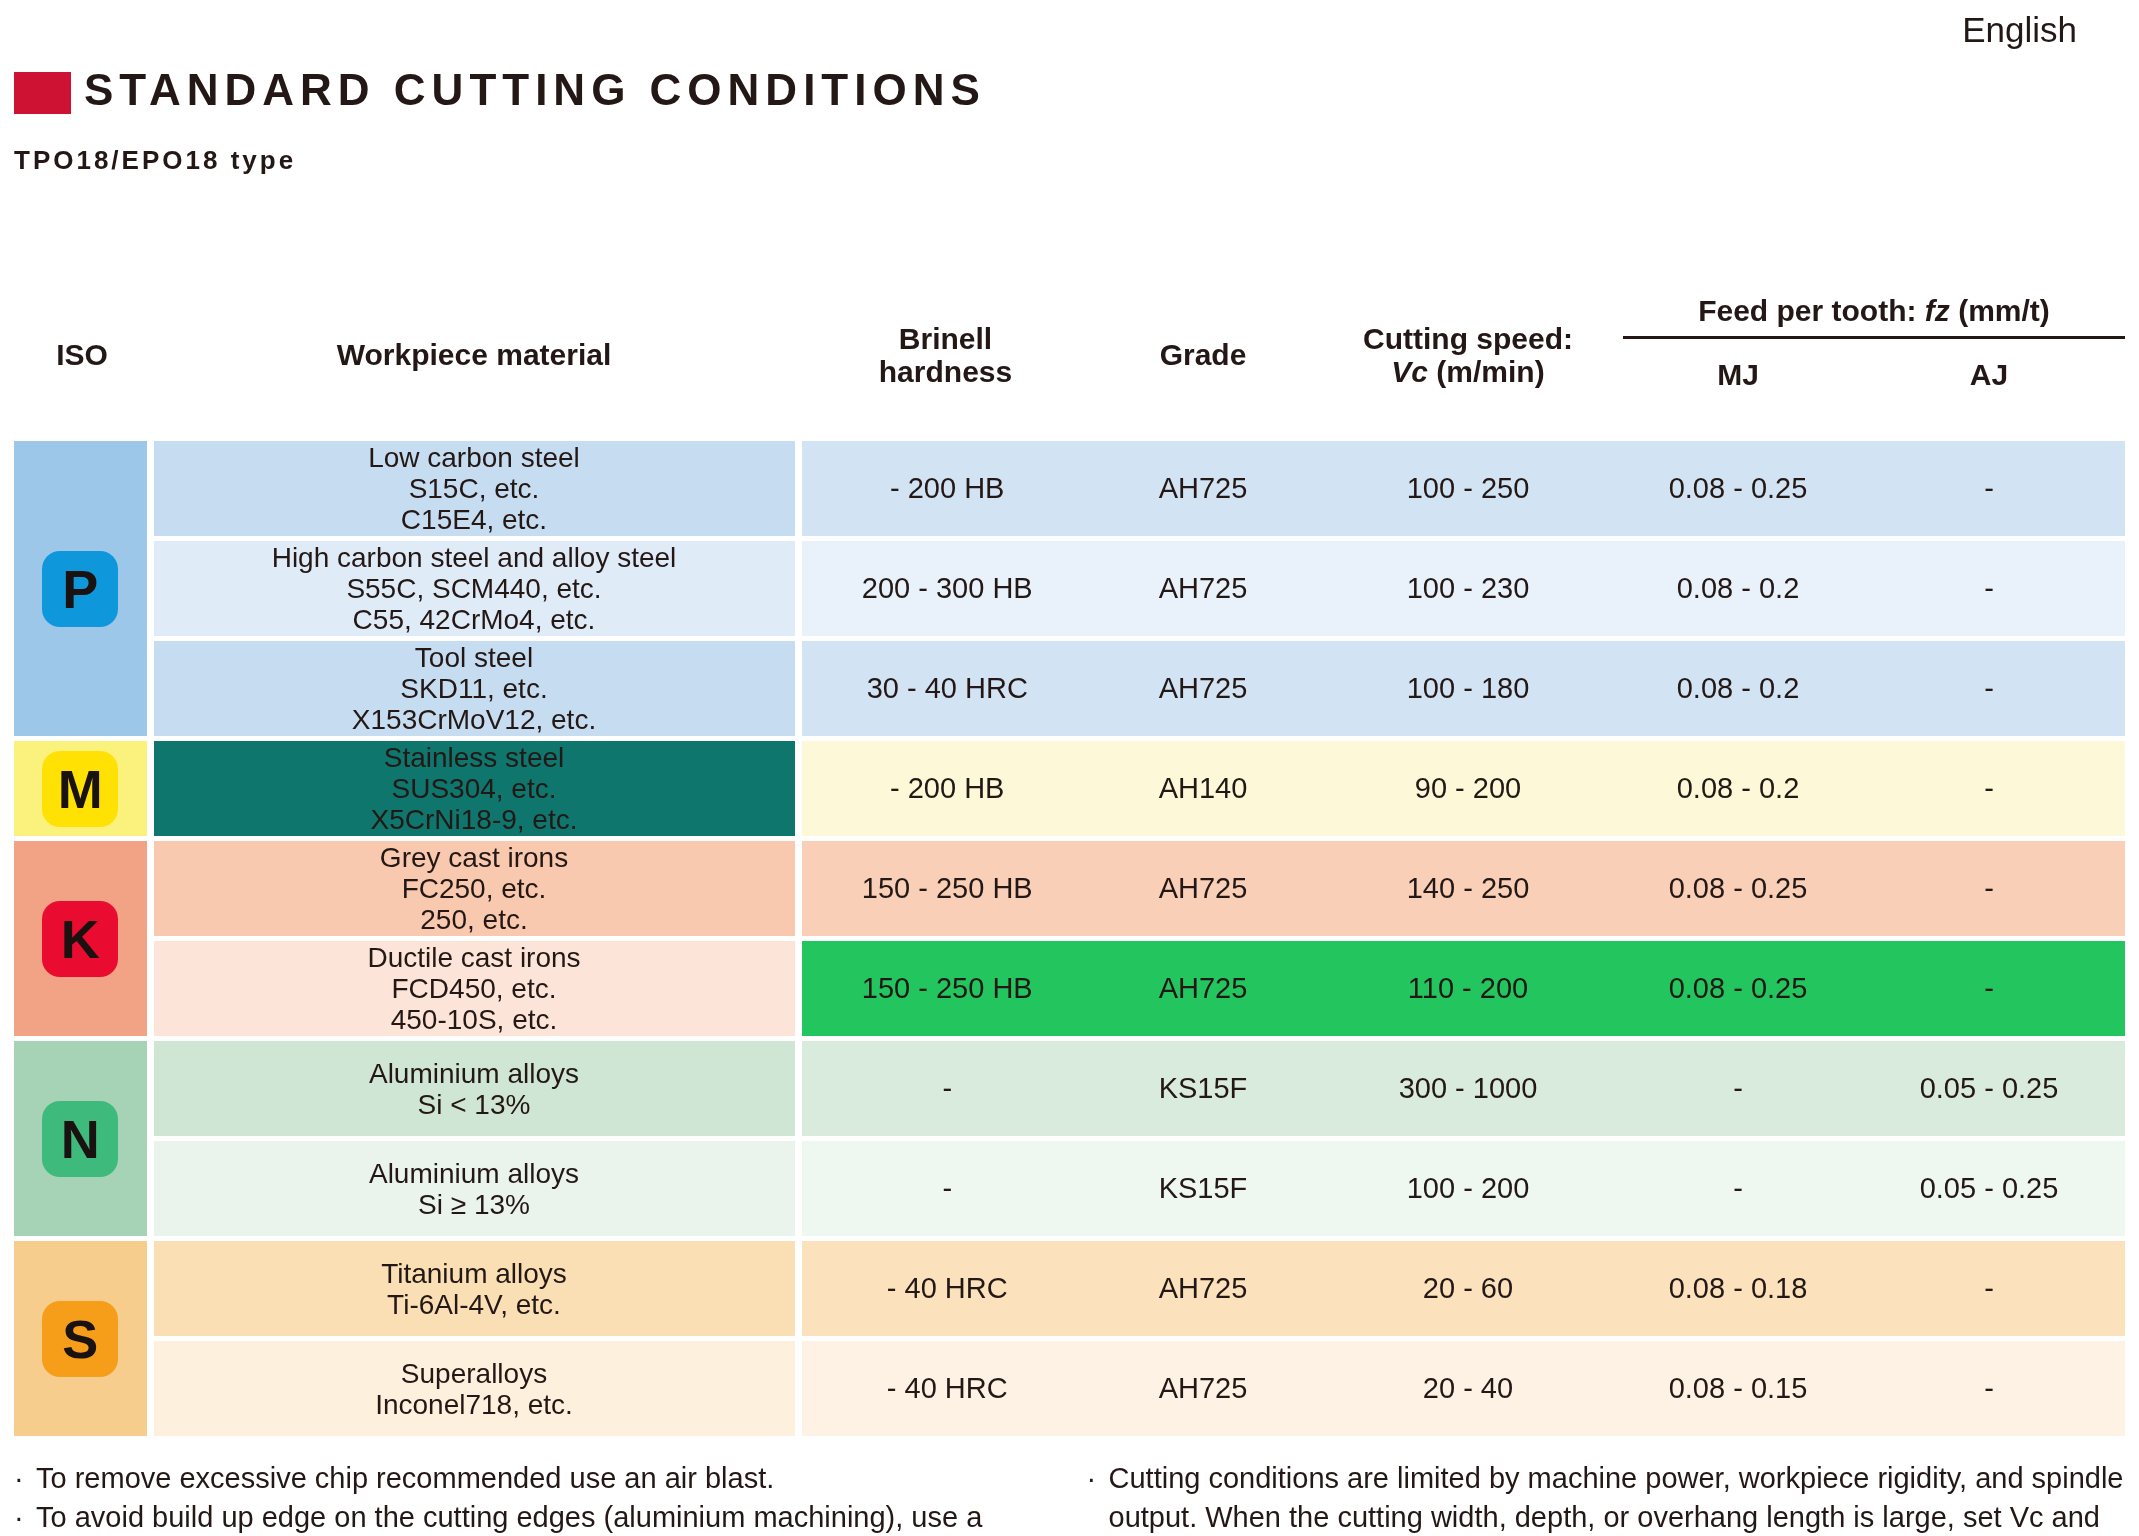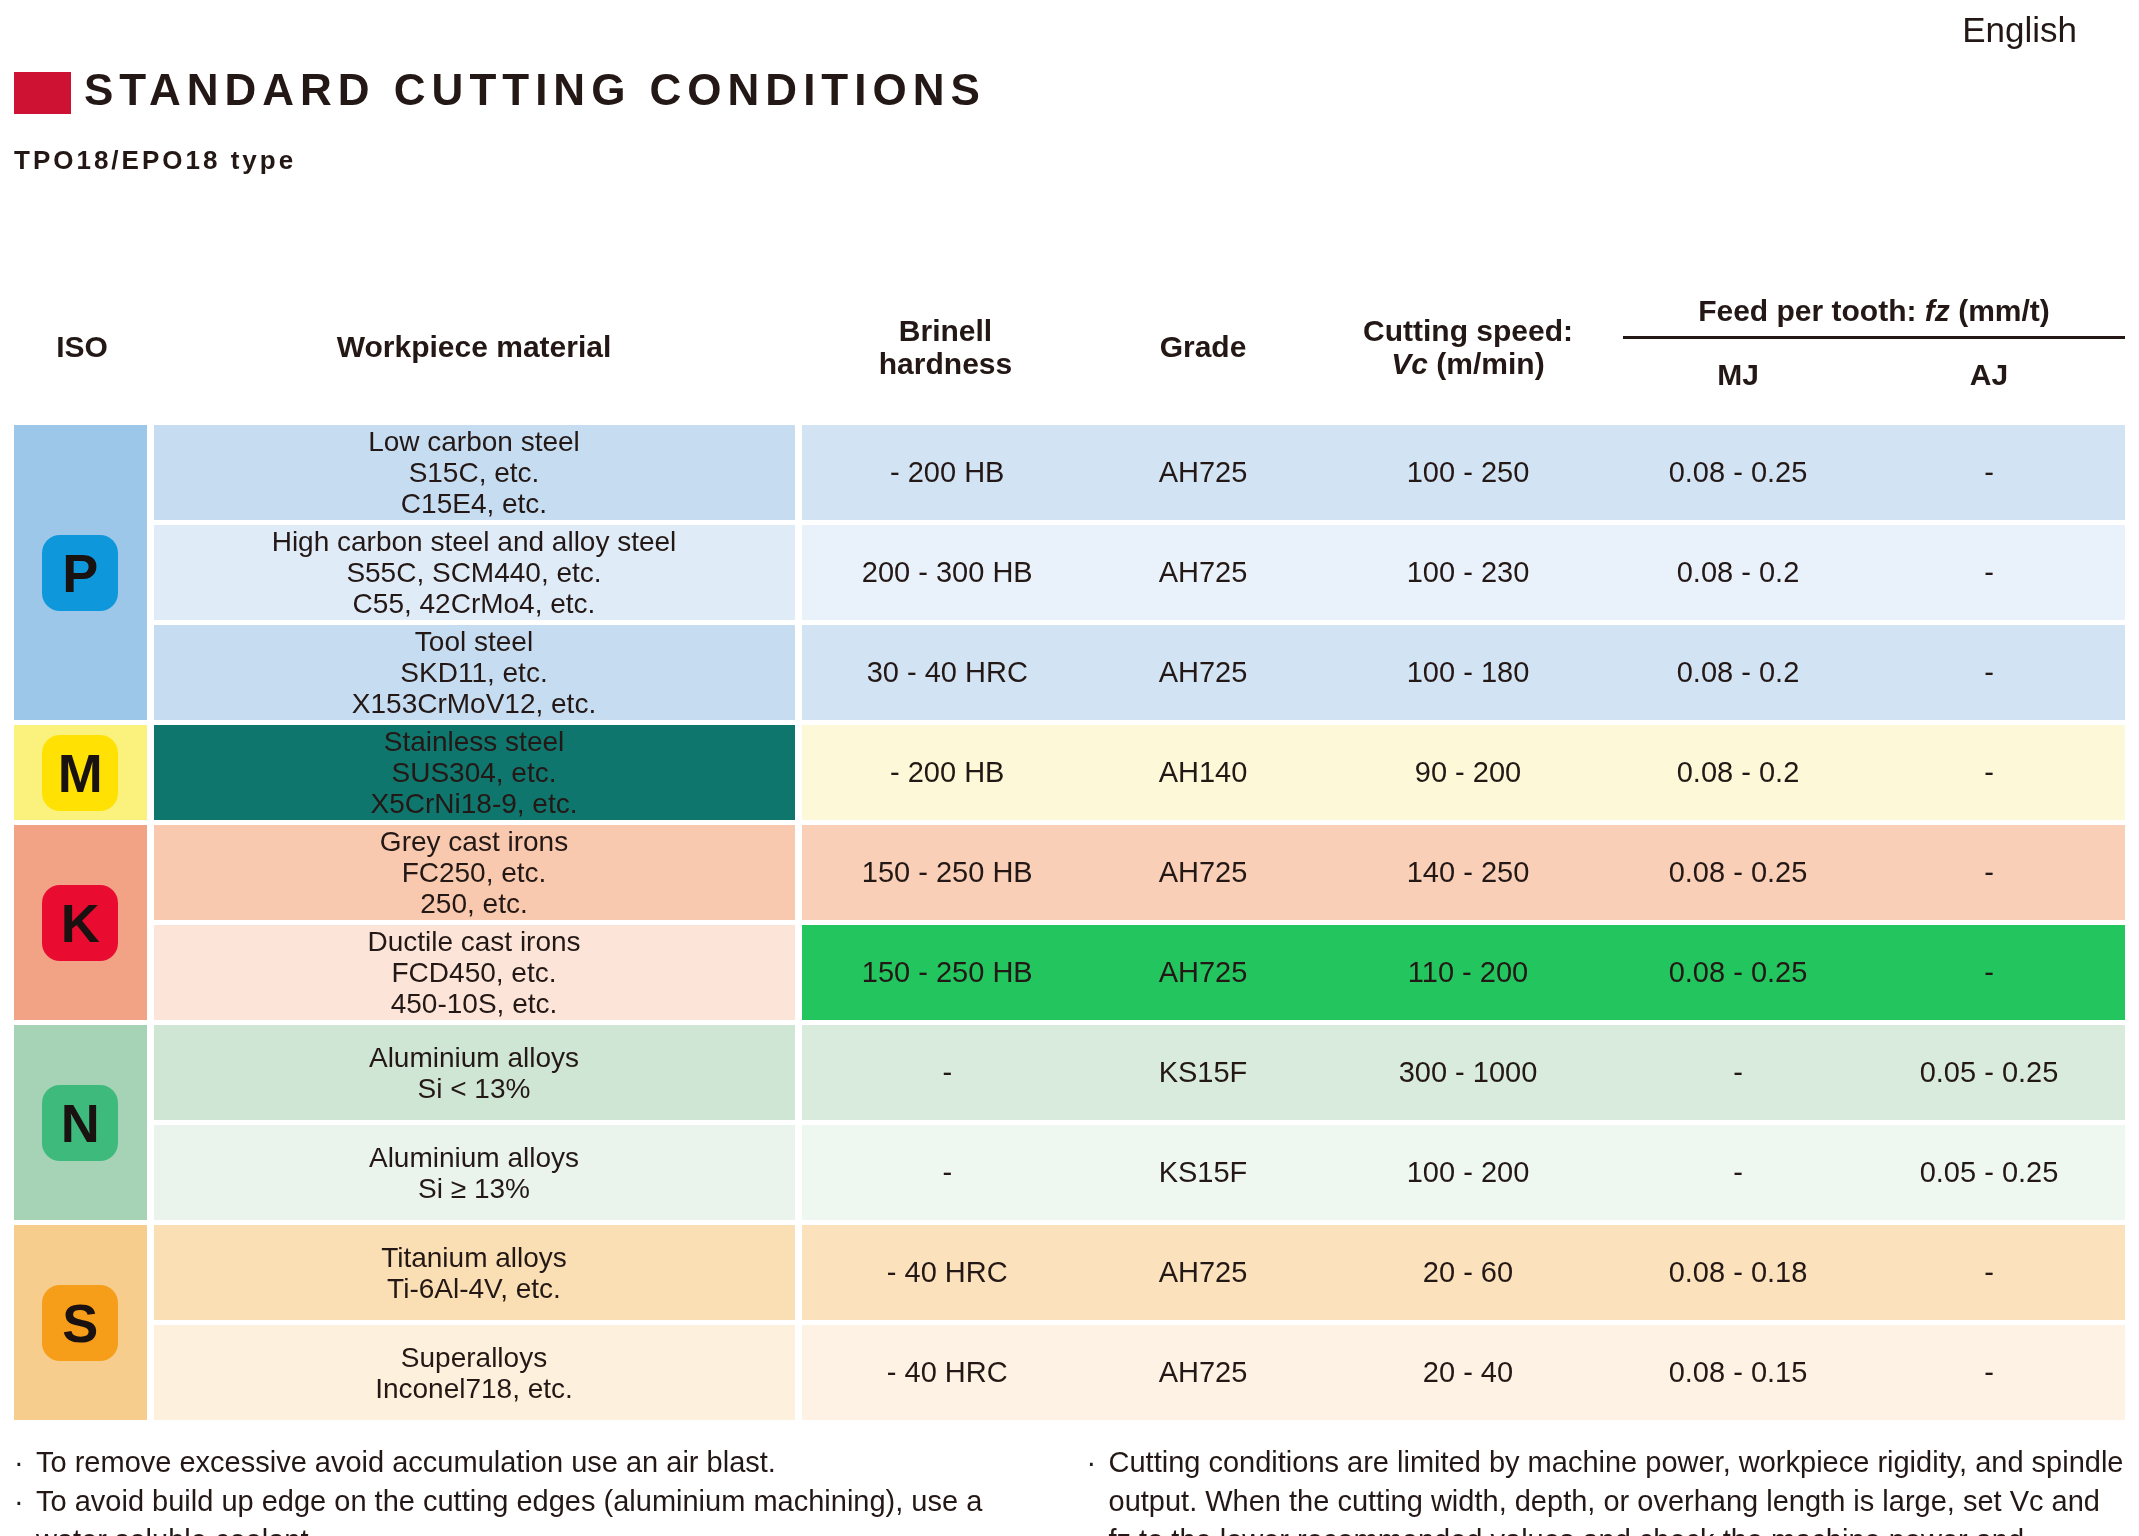--- a/index.html
+++ b/index.html
@@ -14,21 +14,21 @@
 
   .subtitle{margin-top:31px;font-size:26px;font-weight:bold;letter-spacing:3px;}
 
   table.main{border-collapse:collapse;table-layout:fixed;width:2111px;margin-top:92px;}
   col.c-iso{width:136px;} col.c-mat{width:648px;} col.c-hard{width:295px;}
   col.c-grade{width:220px;} col.c-speed{width:310px;} col.c-mj{width:230px;} col.c-aj{width:272px;}
 
   thead th{font-size:30px;font-weight:bold;text-align:center;vertical-align:middle;padding:0;color:#231815;}
   thead .two-line{line-height:33px;}
   .feed-group{vertical-align:bottom;height:60px;border-bottom:3px solid #231815;padding-bottom:8px;}
-  .head-row-b th{height:72px;vertical-align:middle;padding-bottom:14px;}
+  .head-row-b th{height:72px;vertical-align:middle;padding-bottom:30px;}
   thead i{font-style:italic;}
 
   tbody td{padding:0;border-bottom:5px solid #ffffff;vertical-align:middle;text-align:center;}
   tbody td.iso-cell{border-right:7px solid #ffffff;}
   tbody td.mat-cell{border-right:7px solid #ffffff;}
   .body-row td{height:95px;}
   .mat-line{font-size:28px;line-height:31px;}
   .val-cell{font-size:29px;}
   .badge{display:inline-flex;align-items:center;justify-content:center;width:76px;height:76px;border-radius:18px;font-size:54px;font-weight:bold;color:#191210;}
 
@@ -231,21 +231,21 @@
         <td class="val-cell">0.08 - 0.15</td>
         <td class="val-cell">-</td>
       </tr>
     </tbody>
   </table>
 
   <div class="notes">
     <div class="notes-col">
       <div class="note">
         <span class="bullet">·</span>
-        <span class="note-text">To remove excessive avoid accumulation use an air blast.</span>
+        <span class="note-text">To remove excessive chip recommended use an air blast.</span>
       </div>
       <div class="note">
         <span class="bullet">·</span>
         <span class="note-text">To avoid build up edge on the cutting edges (aluminium machining), use a water soluble coolant.</span>
       </div>
 
     </div>
     <div class="notes-col">
       <div class="note">
         <span class="bullet">·</span>

